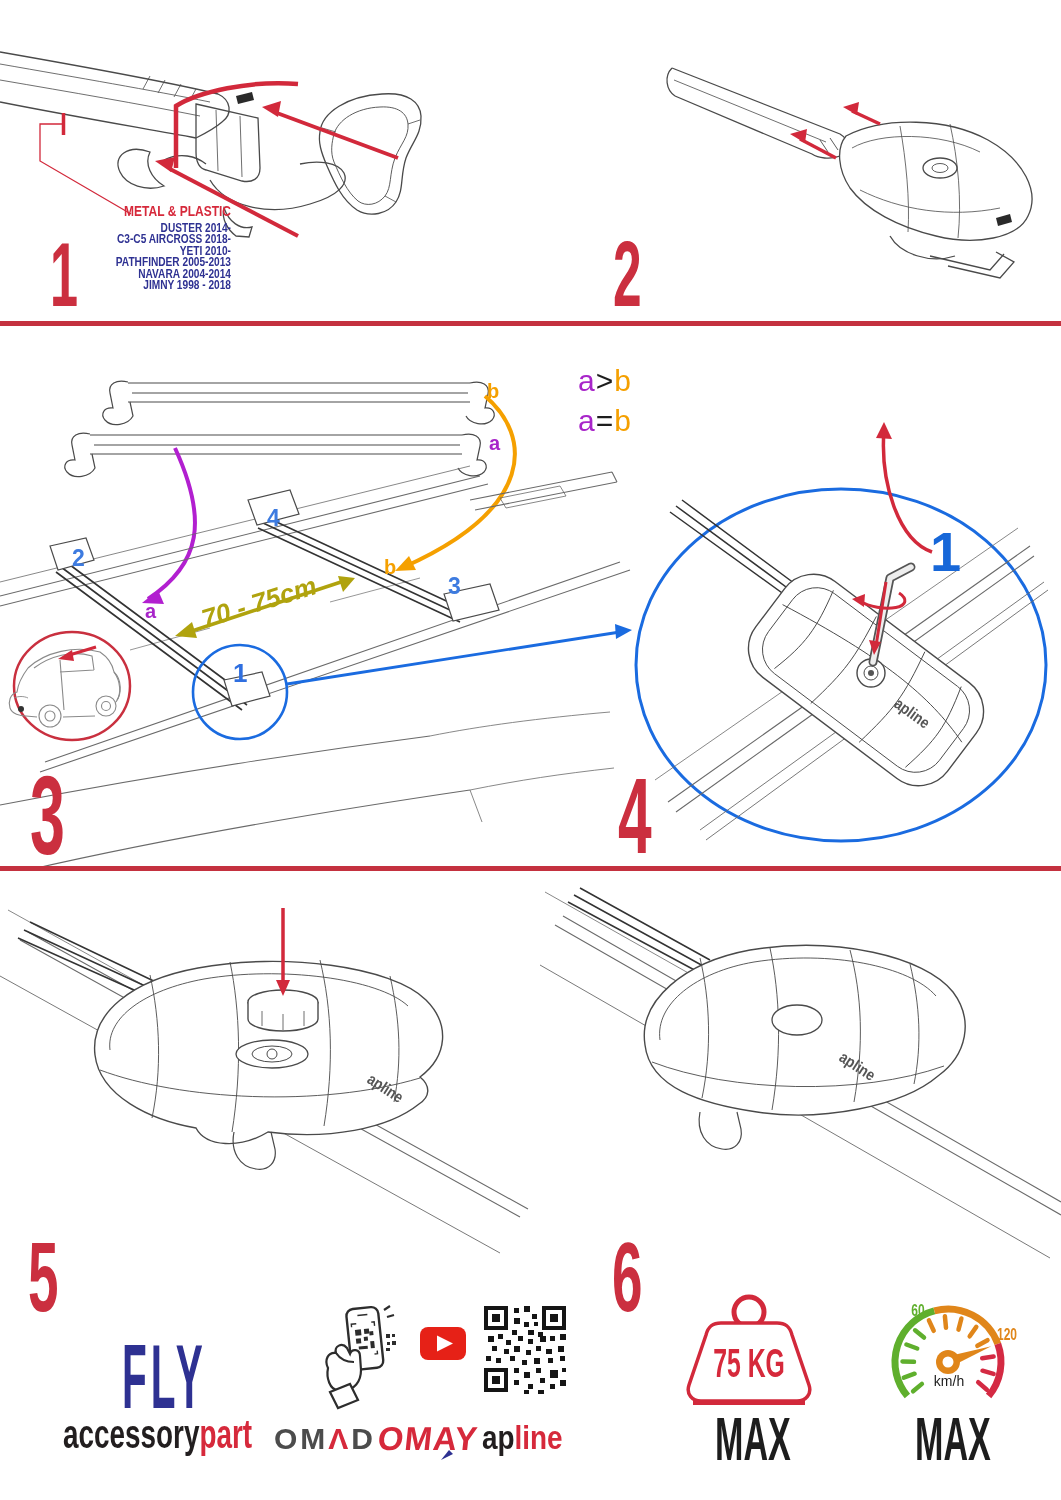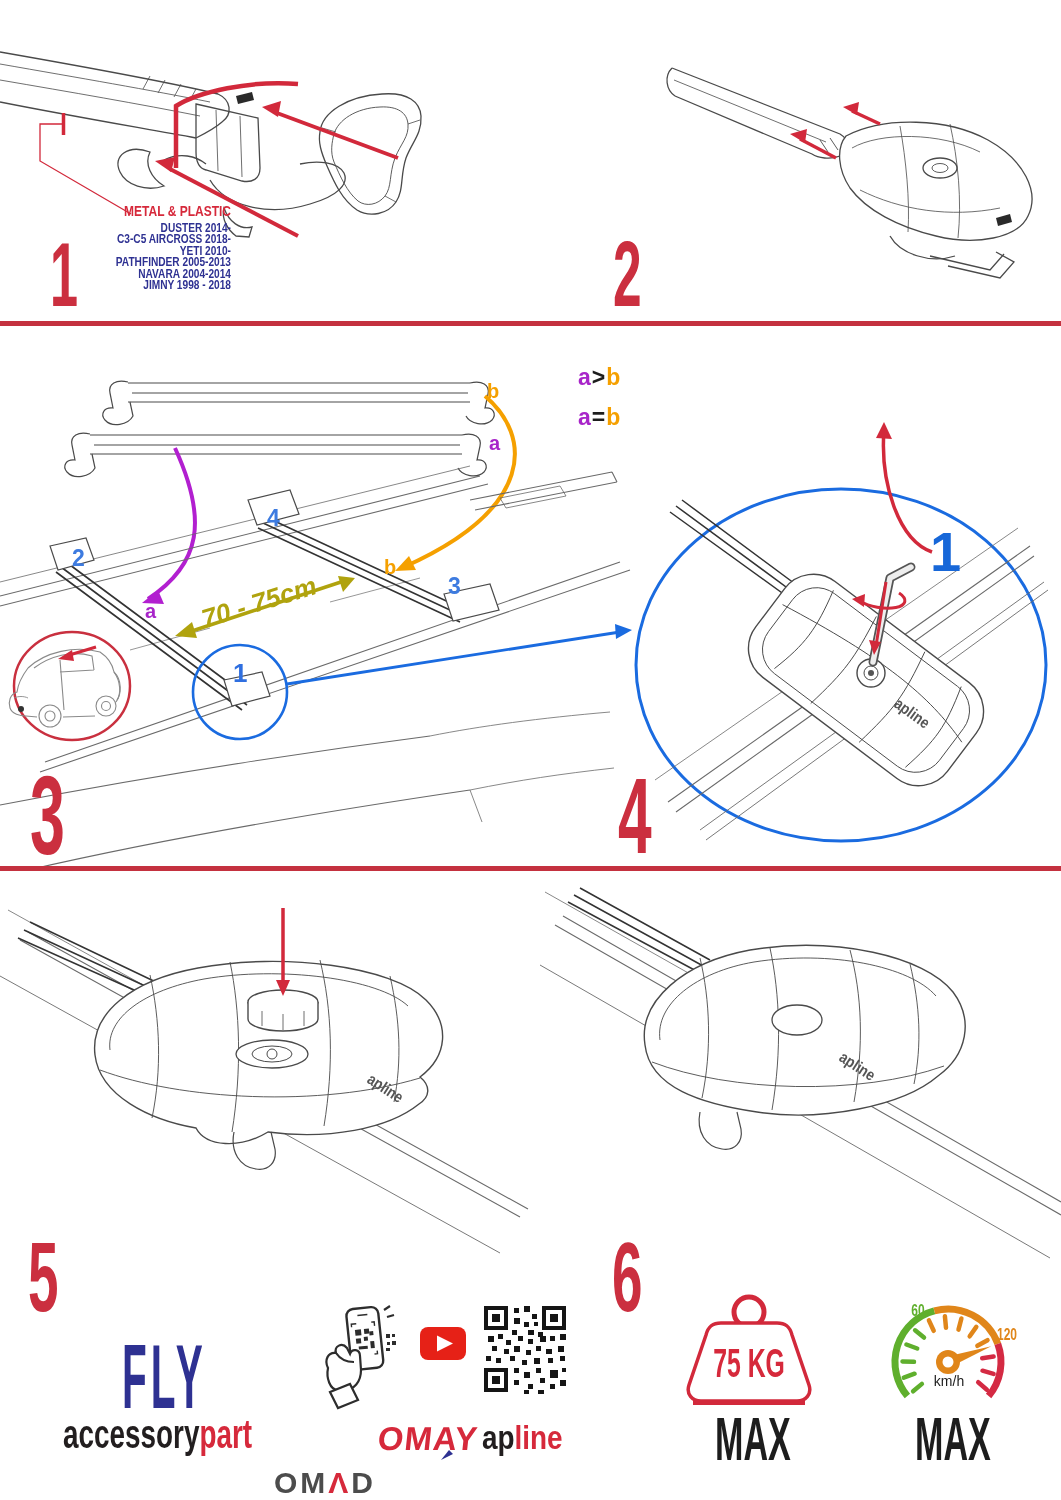--- a/index.html
+++ b/index.html
@@ -1,32 +1,32 @@
 <!DOCTYPE html>
 <html><head>
 <meta charset="utf-8">
 <style>
   html,body{margin:0;padding:0;background:#e8e8e8;font-family:"Liberation Sans",sans-serif;}
   .canvas{position:relative;width:1061px;height:1500px;background:#ffffff;overflow:hidden;margin:0 auto;}
   .abs{position:absolute;}
   svg{position:absolute;left:0;overflow:visible;}
   .num{font-weight:700;color:#cb2f3f;line-height:1;transform:scaleX(.56);transform-origin:0 0;letter-spacing:0;}
   .divider{position:absolute;left:0;width:1061px;height:5px;background:#c4313f;}
-  .formula{font-weight:700;font-size:23px;line-height:1;letter-spacing:1px;}
+  .formula{font-weight:400;font-size:30px;line-height:1;letter-spacing:1px;}
   .formula .fa{color:#a825c9;} .formula .fop{color:#1d1d1d;} .formula .fb{color:#f5a000;}
   .seq{font-weight:700;font-size:56px;line-height:1;letter-spacing:0;}
   .seq .sg{color:#9b9b9b;} .seq .sb{color:#4d8bf0;}
   .callout1{font-weight:700;font-size:56px;color:#1767d8;line-height:1;}
   .models{width:231px;text-align:right;}
   .models .mh{font-weight:700;font-size:15px;color:#d6293b;transform:scaleX(.8);transform-origin:100% 0;line-height:16px;margin-bottom:3px;}
   .models .ml{font-weight:700;font-size:13px;color:#2e3192;transform:scaleX(.78);transform-origin:100% 0;line-height:11.4px;}
   .fly{font-weight:700;font-size:90px;color:#2e3192;line-height:1;letter-spacing:9px;transform:scaleX(.45);transform-origin:0 0;}
   .accpart{font-weight:700;font-size:41px;line-height:1;transform:scaleX(.68);transform-origin:0 0;color:#221e1f;}
   .accpart .red{color:#d6293b;}
-  .omad{font-weight:700;font-size:30px;letter-spacing:3px;color:#4c4c4c;line-height:1;margin-top:44px;}
+  .omad{font-weight:700;font-size:30px;letter-spacing:3px;color:#4c4c4c;line-height:1;}
   .omad .red{color:#d6293b;}
   .omay{font-weight:700;font-size:33px;color:#d6293b;line-height:1;transform:skewX(-6deg);letter-spacing:1px;}
   .apline{font-weight:700;font-size:34px;line-height:1;color:#221e1f;transform:scaleX(.82);transform-origin:0 0;}
   .apline .red{color:#d6293b;}
   .maxlbl{font-weight:700;font-size:62px;color:#1d1d1d;line-height:1;transform:scaleX(.55);transform-origin:50% 0;width:120px;text-align:center;}
 </style>
 </head>
 <body>
 
 <div class="canvas">

